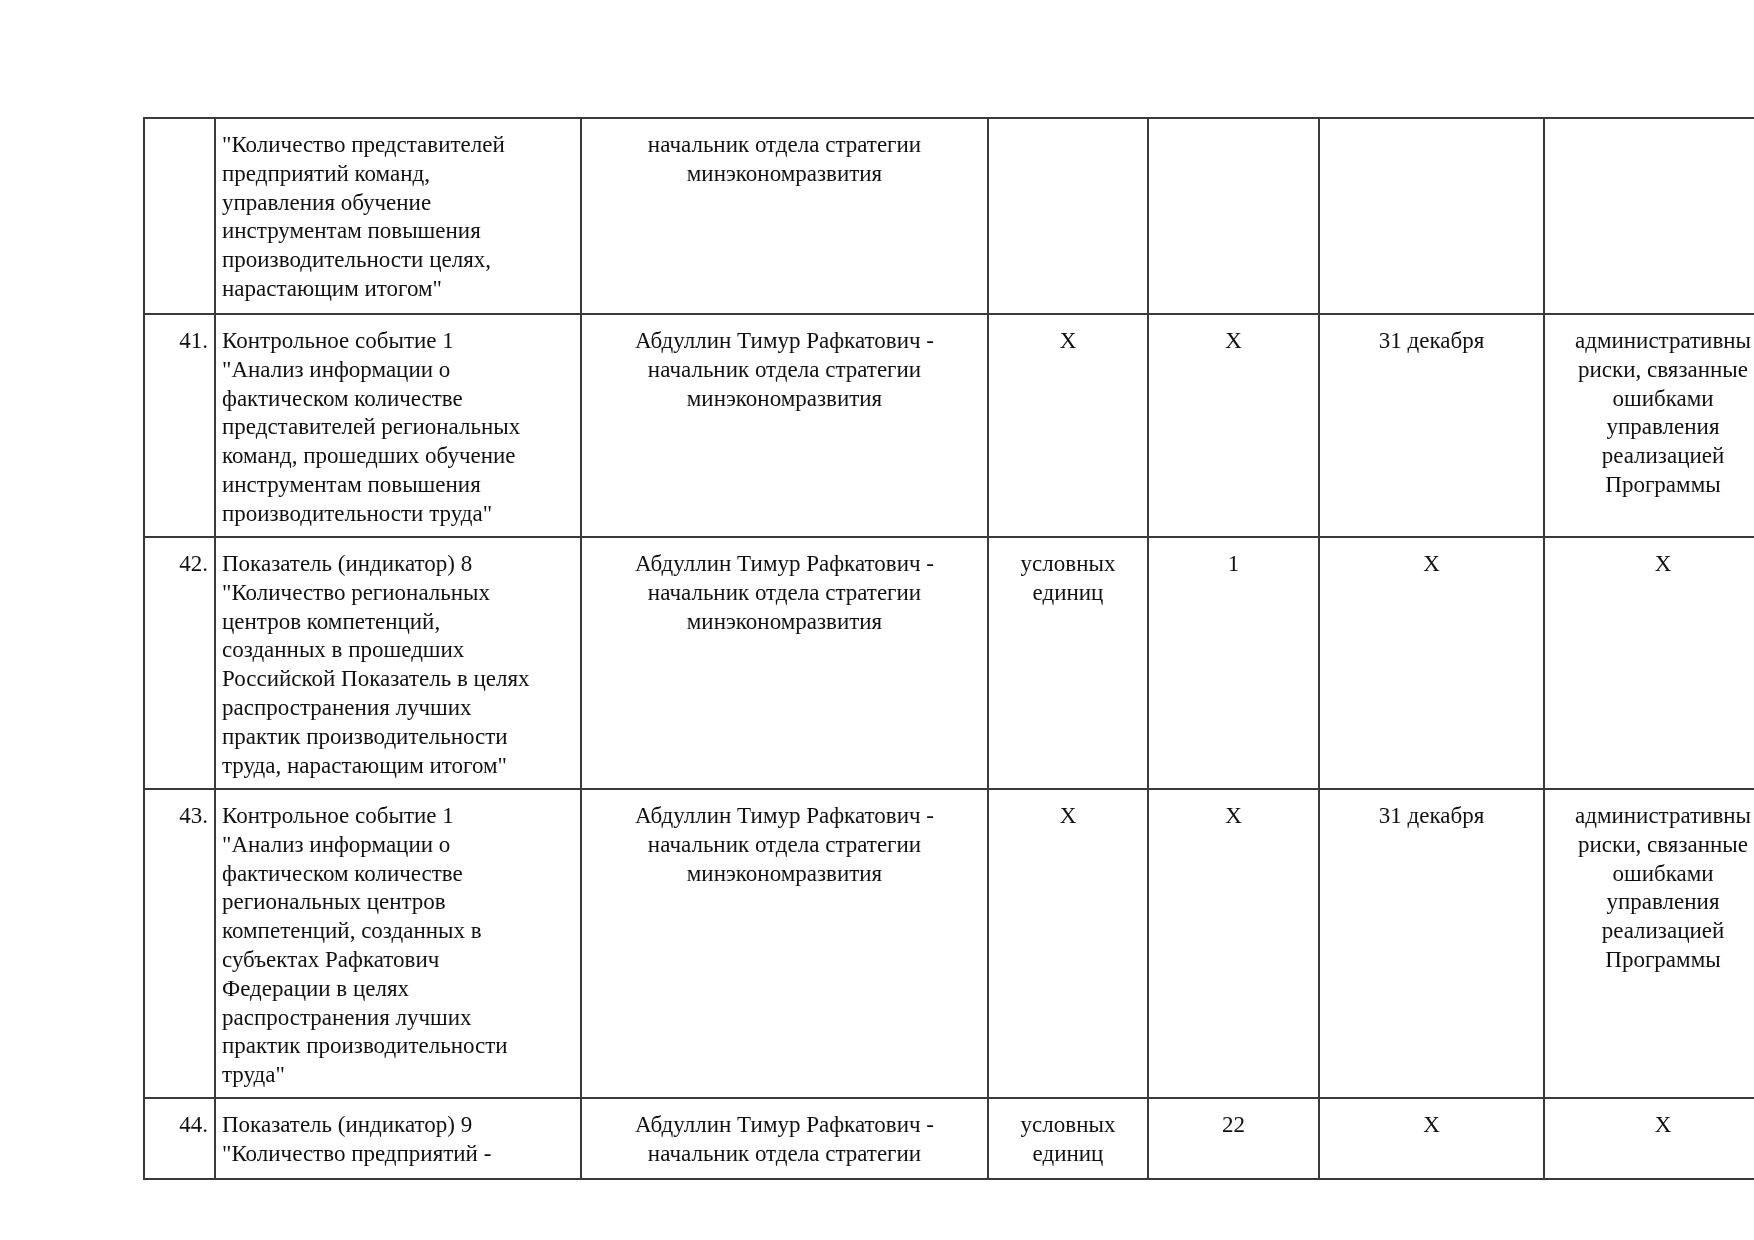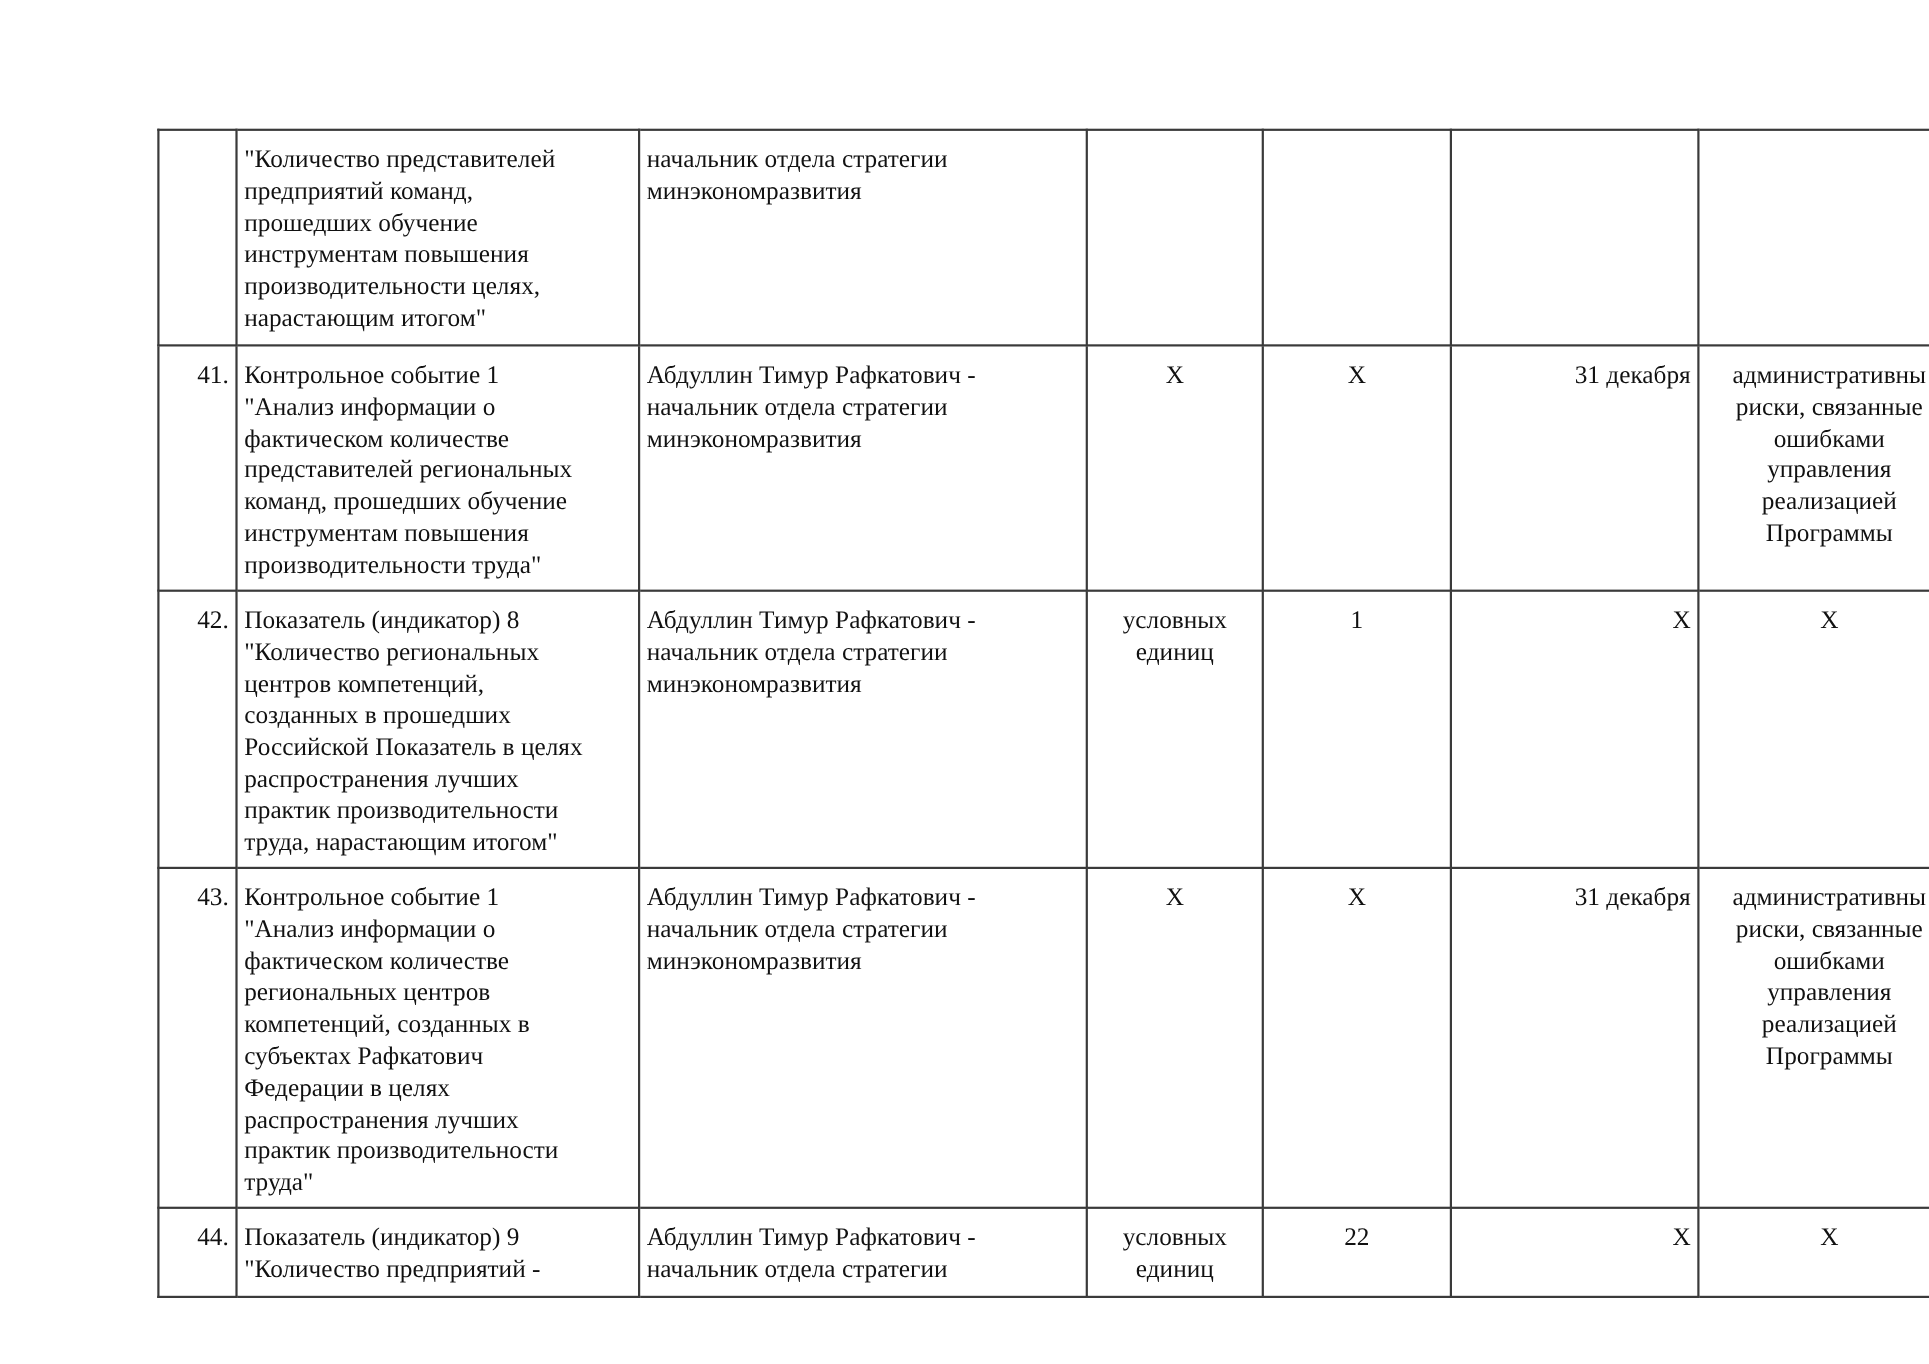--- a/index.html
+++ b/index.html
@@ -35,24 +35,24 @@
       vertical-align: top;
       font-size: 23px;
       line-height: 28.8px;
       padding: 12px 6px 0 6px;
       box-sizing: border-box;
       overflow: hidden;
       white-space: normal;
     }
     td.c-num { text-align: right; padding-right: 16px; }
     td.c-name { text-align: left; padding-left: 6px; }
-    td.c-resp { }
+    td.c-resp { text-align: center; }
     td.c-unit { text-align: center; }
     td.c-val { text-align: center; }
-    td.c-date { text-align: right; margin-top: 21px; }
+    td.c-date { text-align: center; margin-top: 21px; }
     td.c-risk { text-align: center; }
     td.c-risk .risk-inner { width: 210px; margin-left: 7px; }
     .line { display: block; white-space: nowrap; }
   </style>
 </head>
 <body>
 
 <div class="page">
   <table class="plan">
     <colgroup>
@@ -64,21 +64,21 @@
       <col style="width:225px">
       <col style="width:340px">
     </colgroup>
     <tbody id="table-body">
 
       <tr style="height:196px">
         <td class="c-num"></td>
         <td class="c-name">
           <span class="line">"Количество представителей</span>
           <span class="line">предприятий команд,</span>
-          <span class="line">прошедших обучение</span>
+          <span class="line">управления обучение</span>
           <span class="line">инструментам повышения</span>
           <span class="line">производительности целях,</span>
           <span class="line">нарастающим итогом"</span>
         </td>
         <td class="c-resp">
           <span class="line">начальник отдела стратегии</span>
           <span class="line">минэкономразвития</span>
         </td>
         <td class="c-unit"></td>
         <td class="c-val"></td>

